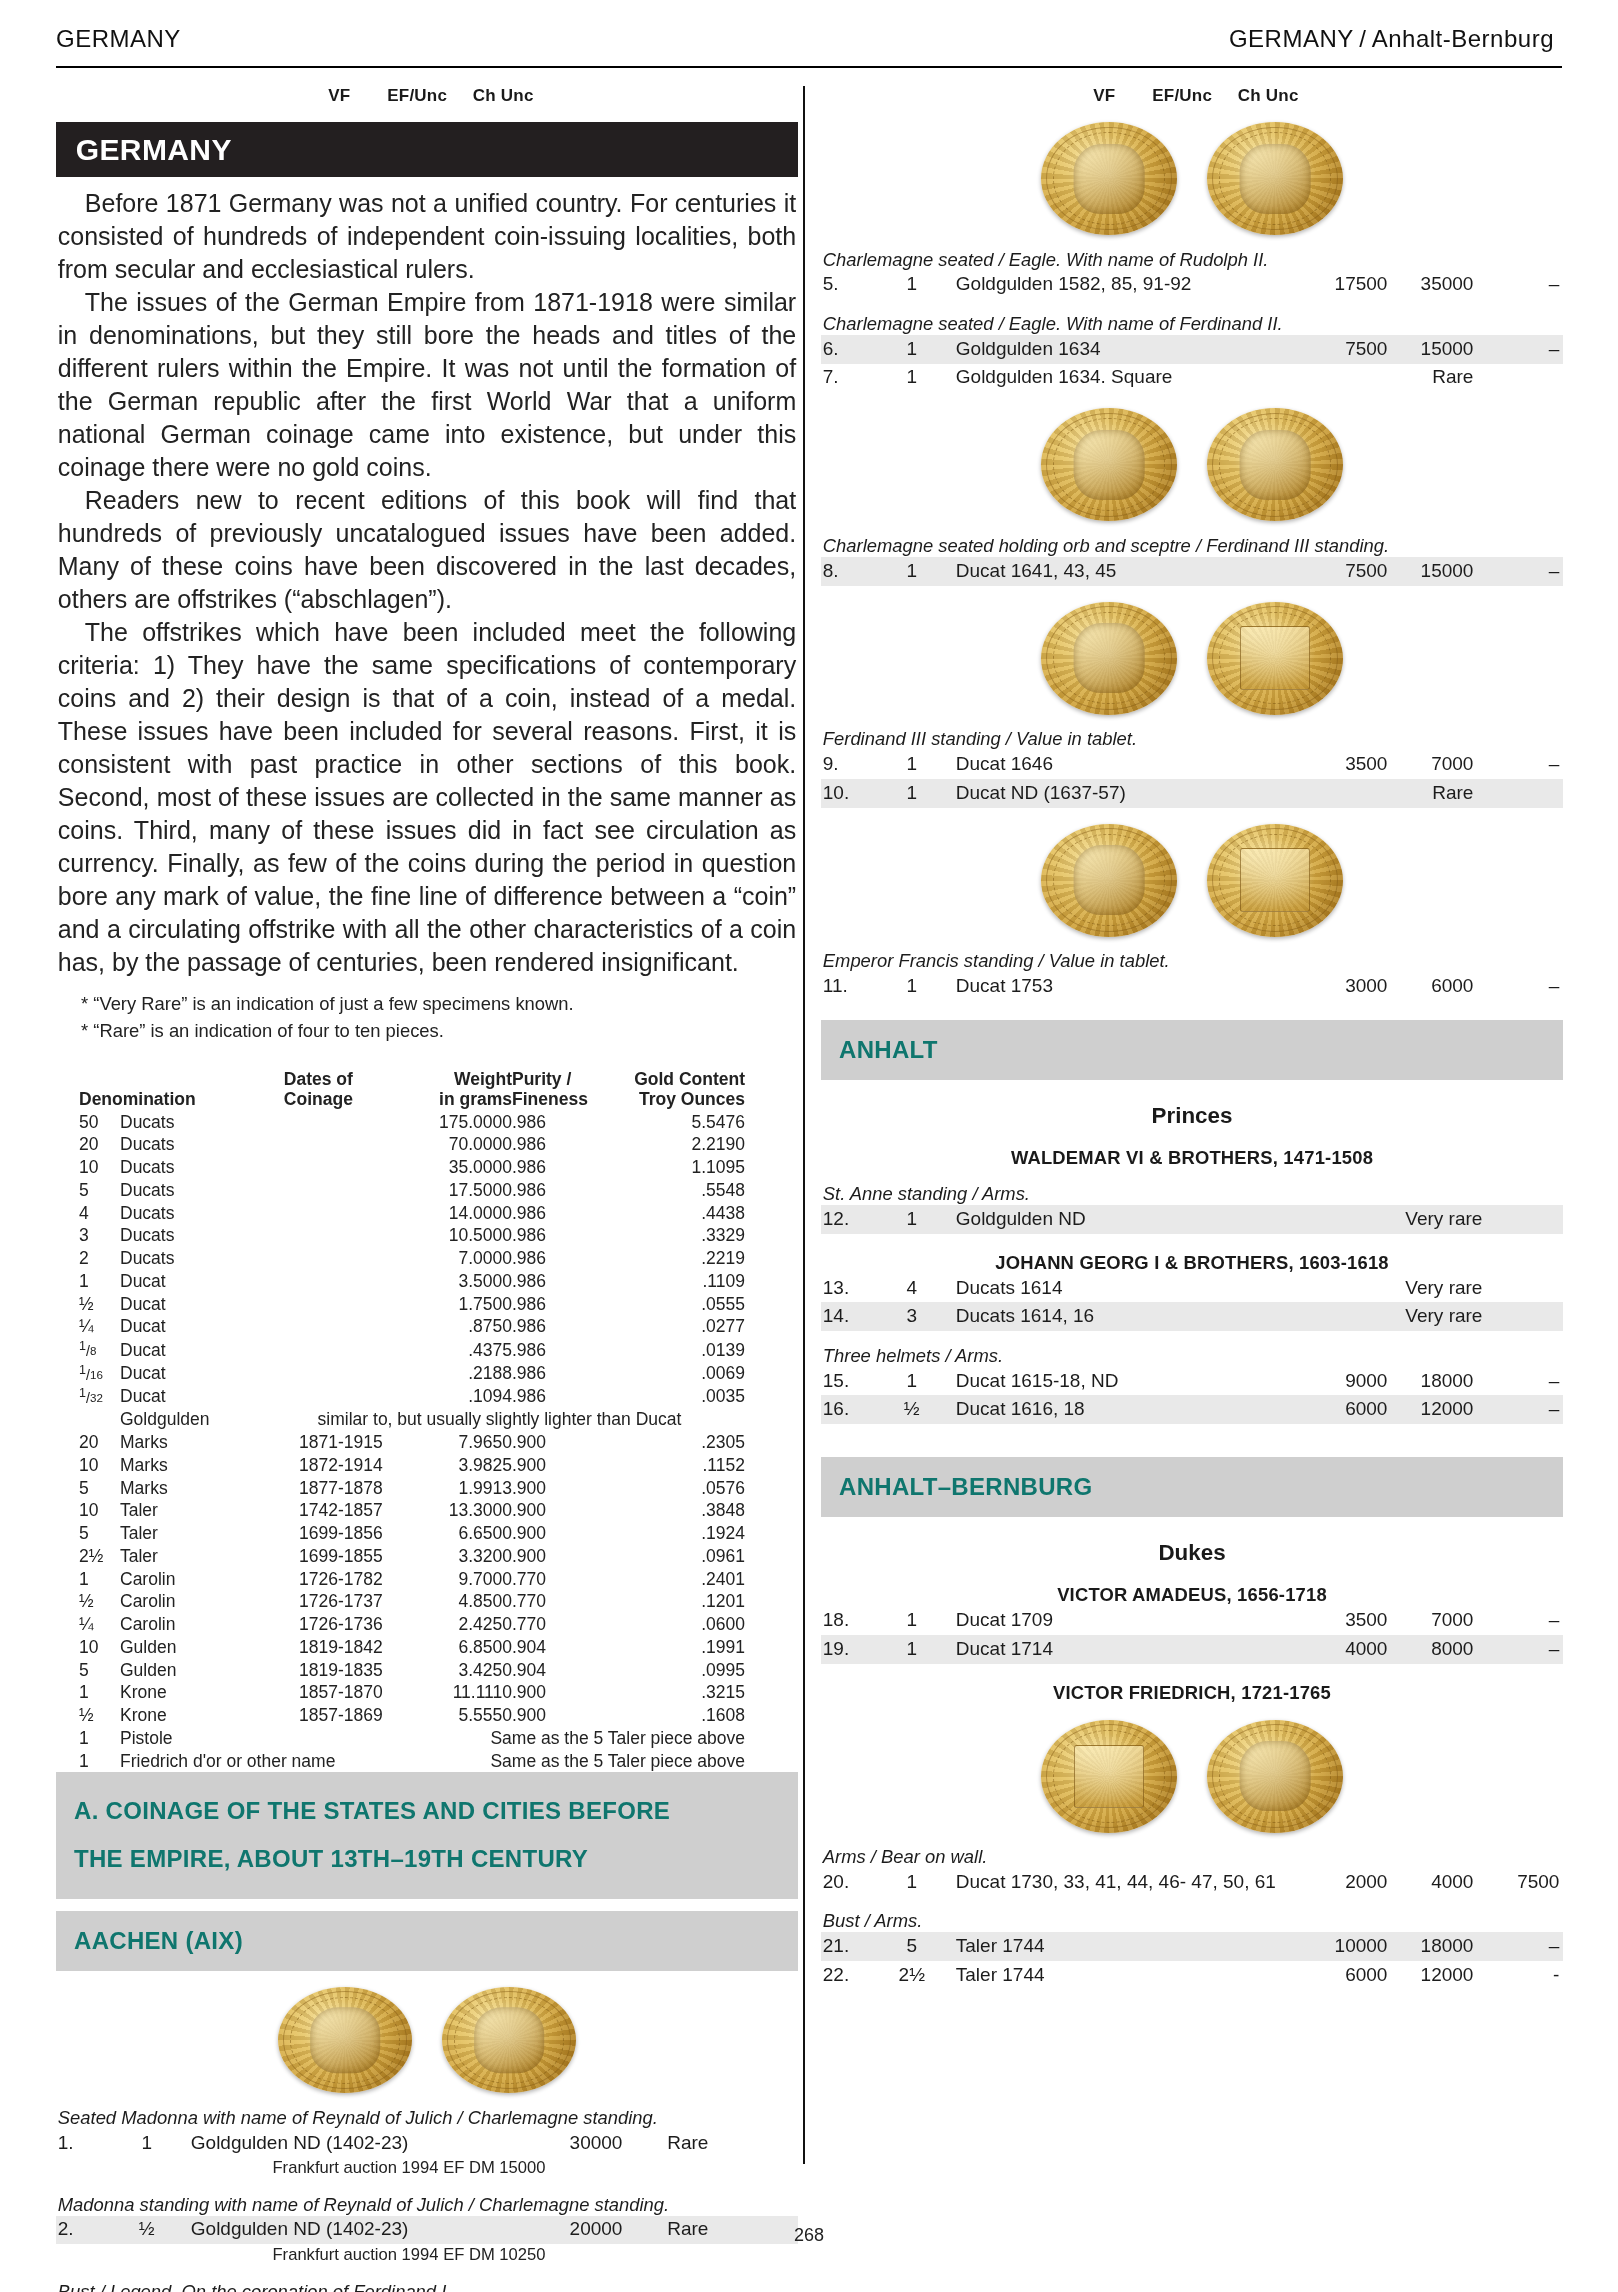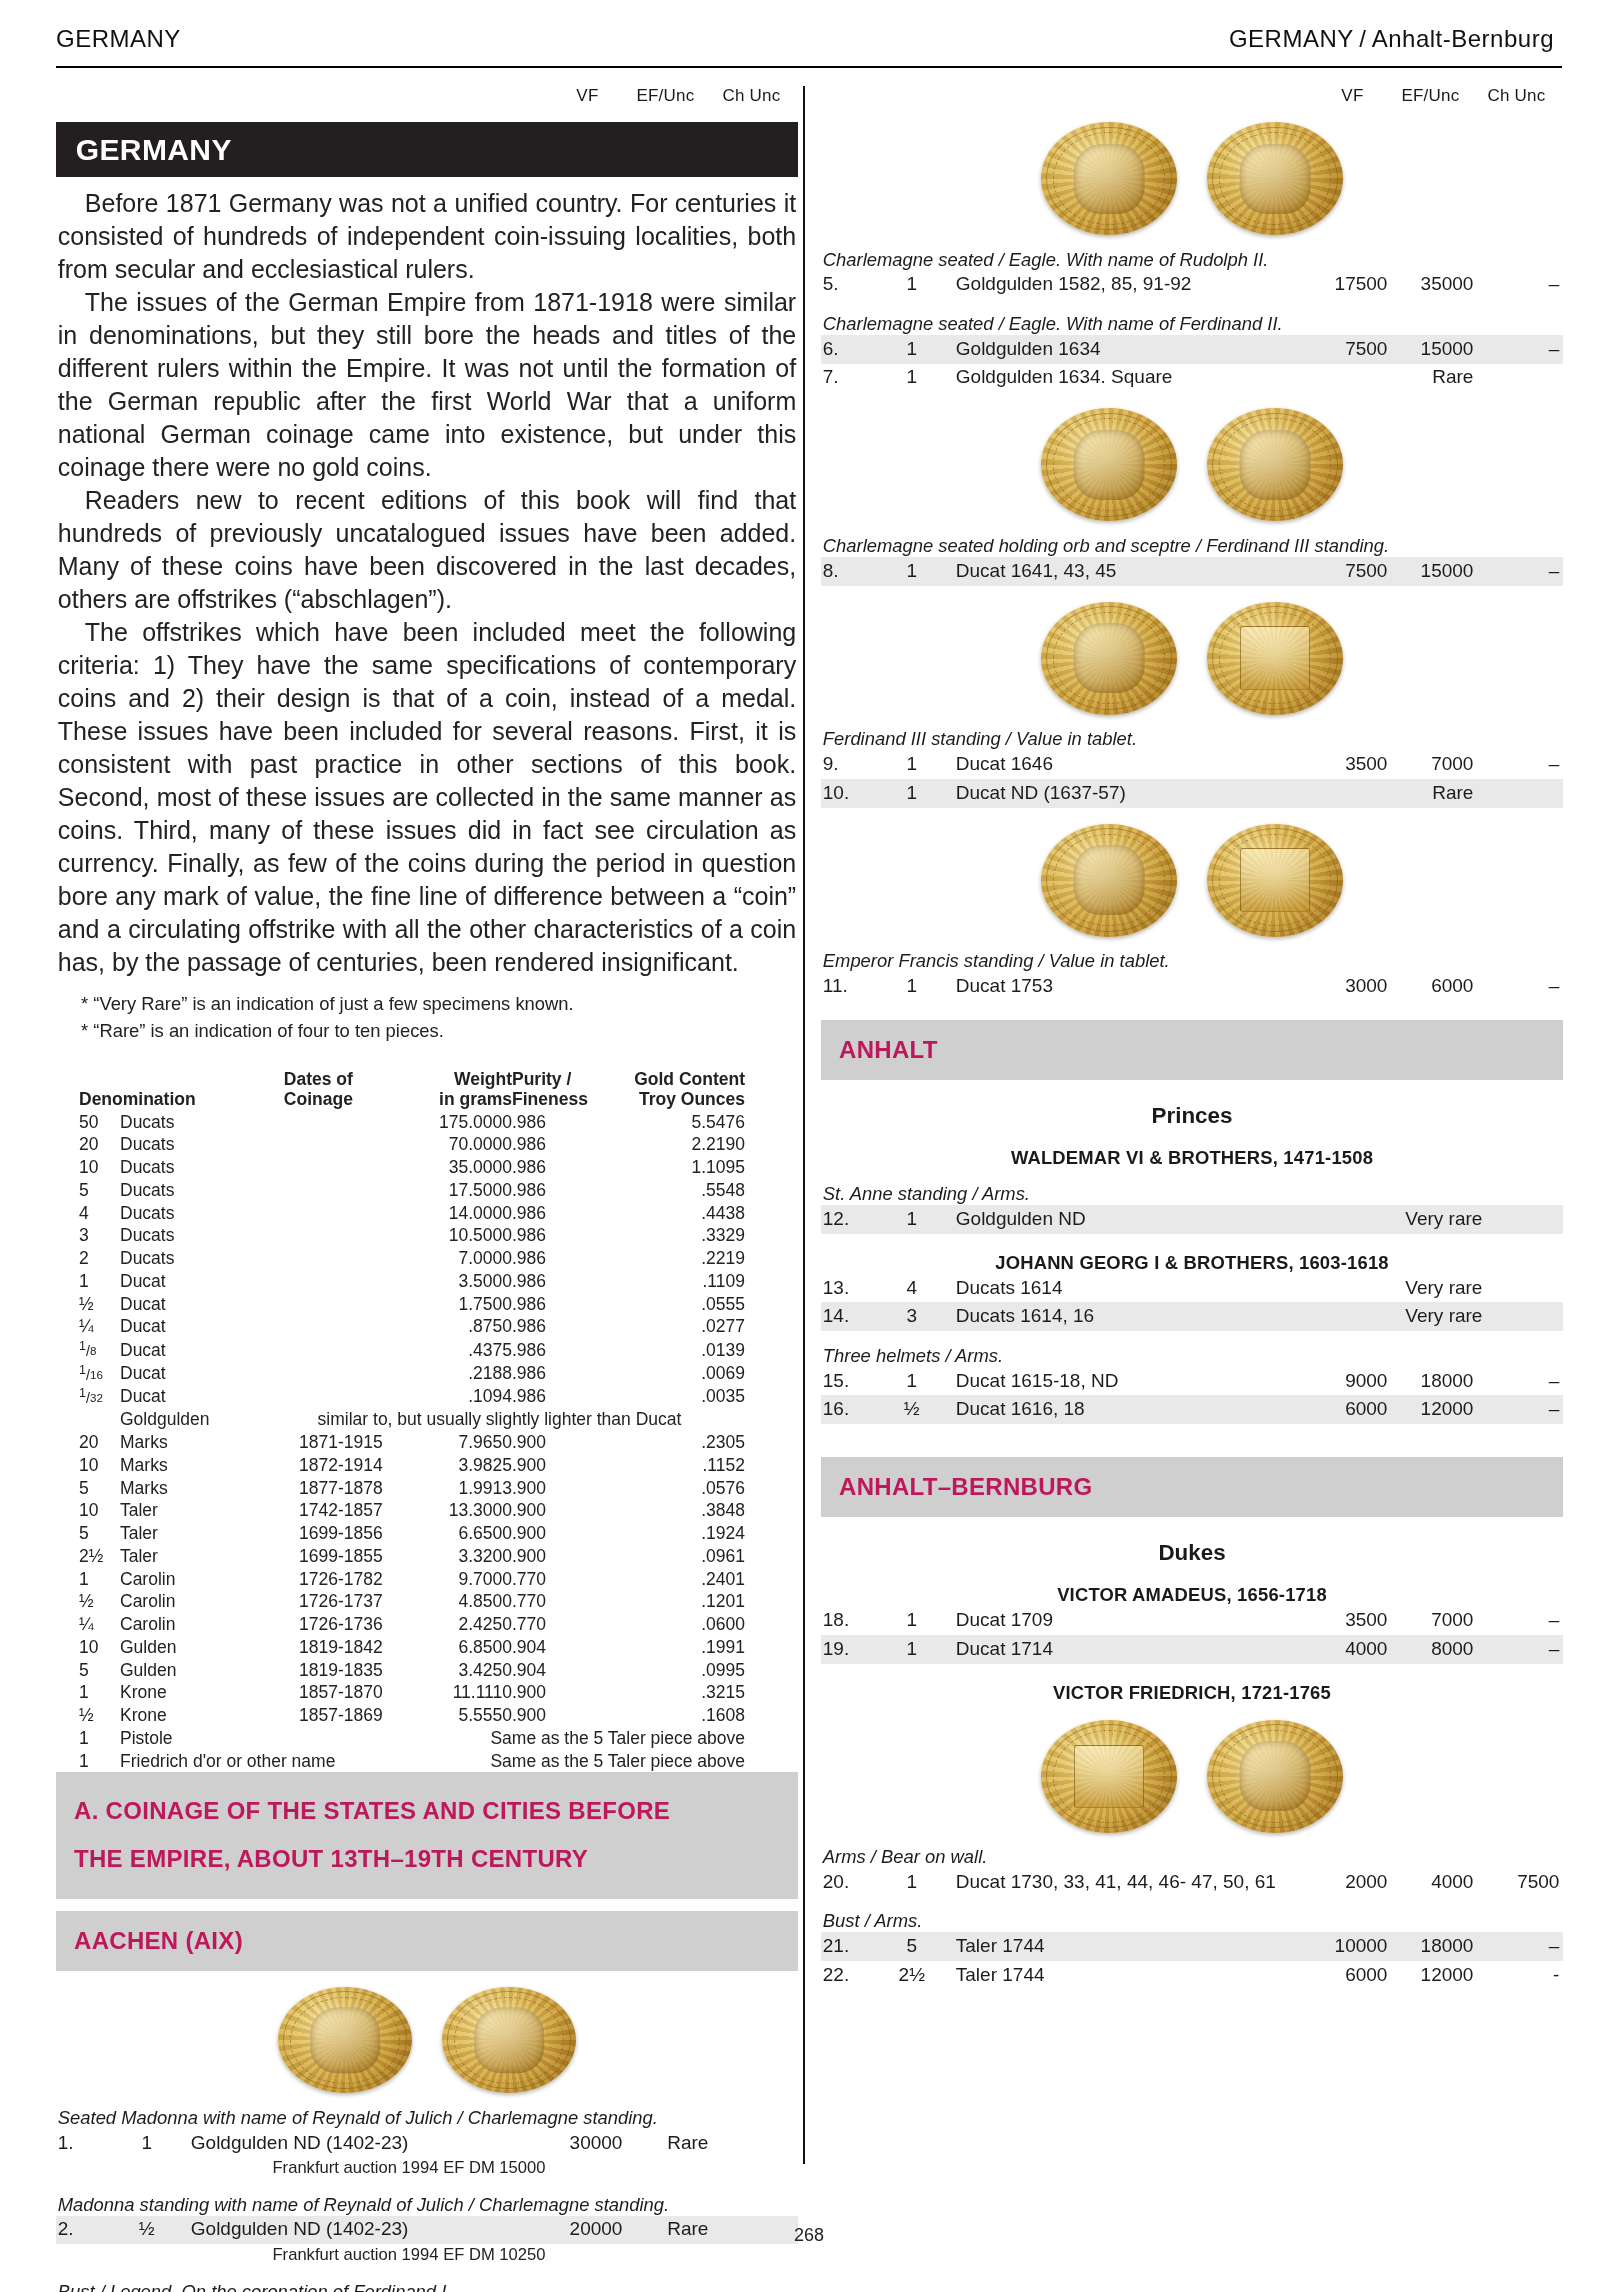--- a/index.html
+++ b/index.html
@@ -21,21 +21,21 @@
   .runhead-right .sep { padding:0 5.4px; }
   .runhead-rule { position:absolute; left:56px; right:56px; top:66px; height:1.8px; background:#000; }
 
   
   .col { position:absolute; top:86px; width:742px; }
   .col-left  { left:56px; }
   .col-right { left:821px; }
   .col-divider { position:absolute; left:803px; top:86px; width:1.8px; height:2078px; background:#111; }
 
   
-  .grades { display:flex; justify-content:flex-end; font-size:17px; font-weight:normal; letter-spacing:0.2px; padding-right:3.6px; }
+  .grades { display:flex; justify-content:center; font-size:17px; font-weight:bold; letter-spacing:0.2px; padding-right:3.6px; }
   .grades span { display:inline-block; text-align:center; }
   .g-vf  { width:70px; }
   .g-ef  { width:86px; }
   .g-chu { width:86px; }
 
   
   .country-banner {
     margin-top:16px; background:#231f20; color:#fff;
     font-size:30px; font-weight:bold; letter-spacing:0.4px;
     padding:11.6px 0 11.6px 19.7px; line-height:1.05;
@@ -65,21 +65,21 @@
   .c-gold  { width:115px; text-align:right; }
   .th-den { text-align:left; }
   .th-ctr { text-align:center; }
   .spanwide { text-align:center; }
   .frac { display:inline-block; font-size:14.3px; }
   .frac sup { font-size:12.5px; vertical-align:0.45em; }
   .frac sub { font-size:11.6px; vertical-align:0.08em; }
 
   
   .banner-grey {
-    background:#cfcfcf; color:#be185d;
+    background:#cfcfcf; color:#0f766e;
     font-size:24px; font-weight:bold; letter-spacing:0.3px;
     padding:12.5px 0 12.5px 18px;
   }
   .banner-grey.two-line { padding:14.3px 0 16px 18px; line-height:2.0; font-size:24px; }
   .banner-grey.tall { padding:16px 0 16px 18px; }
 
   
   .rank-head { text-align:center; font-size:22.4px; font-weight:bold; margin:23px 0 0; }
   .ruler-head { text-align:center; font-size:18.4px; font-weight:bold; margin:18px 0 0; letter-spacing:0.2px; }
 

